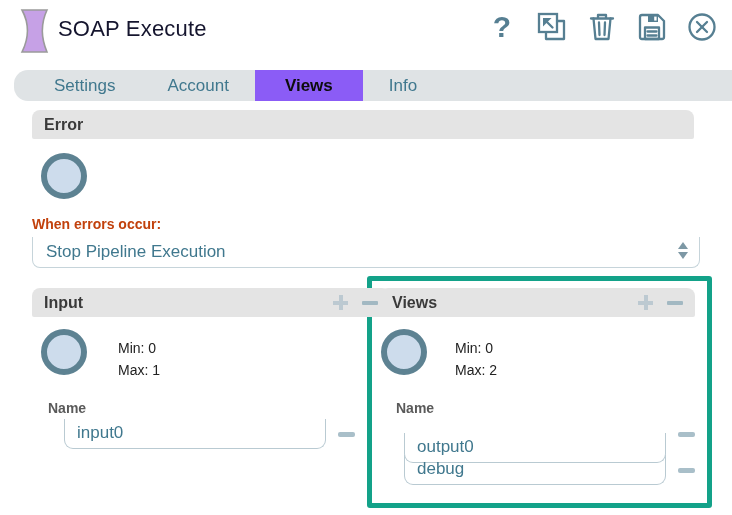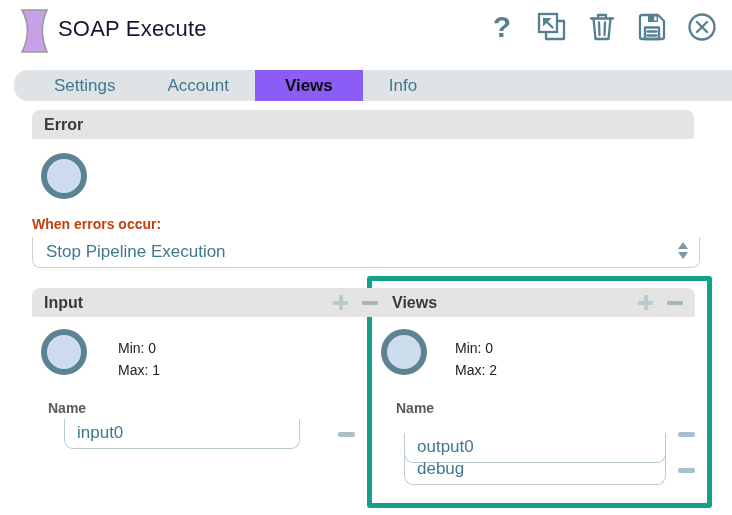--- a/index.html
+++ b/index.html
@@ -145,21 +145,21 @@
       <div class="plusbtn"></div>
       <div class="minusbtn"></div>
     </div>
   </div>
   <div class="term-circle" style="left:41px; top:329px;"></div>
   <div class="minmax" style="left:118px; top:337px;">
     <div>Min: 0</div>
     <div>Max: 1</div>
   </div>
   <div class="name-label" style="left:48px; top:400px;">Name</div>
-  <div class="name-field" style="left:64px; top:419px; width:236px;">
+  <div class="name-field" style="left:64px; top:419px; width:262px;">
     <div class="val">input0</div>
   </div>
   <div class="row-remove" style="left:338px; top:432px;"></div>
 
   <div class="secbar" style="left:380px; top:288px; width:315px;">
     <div class="sectitle">Views</div>
     <div class="barbtns">
       <div class="plusbtn"></div>
       <div class="minusbtn"></div>
     </div>

